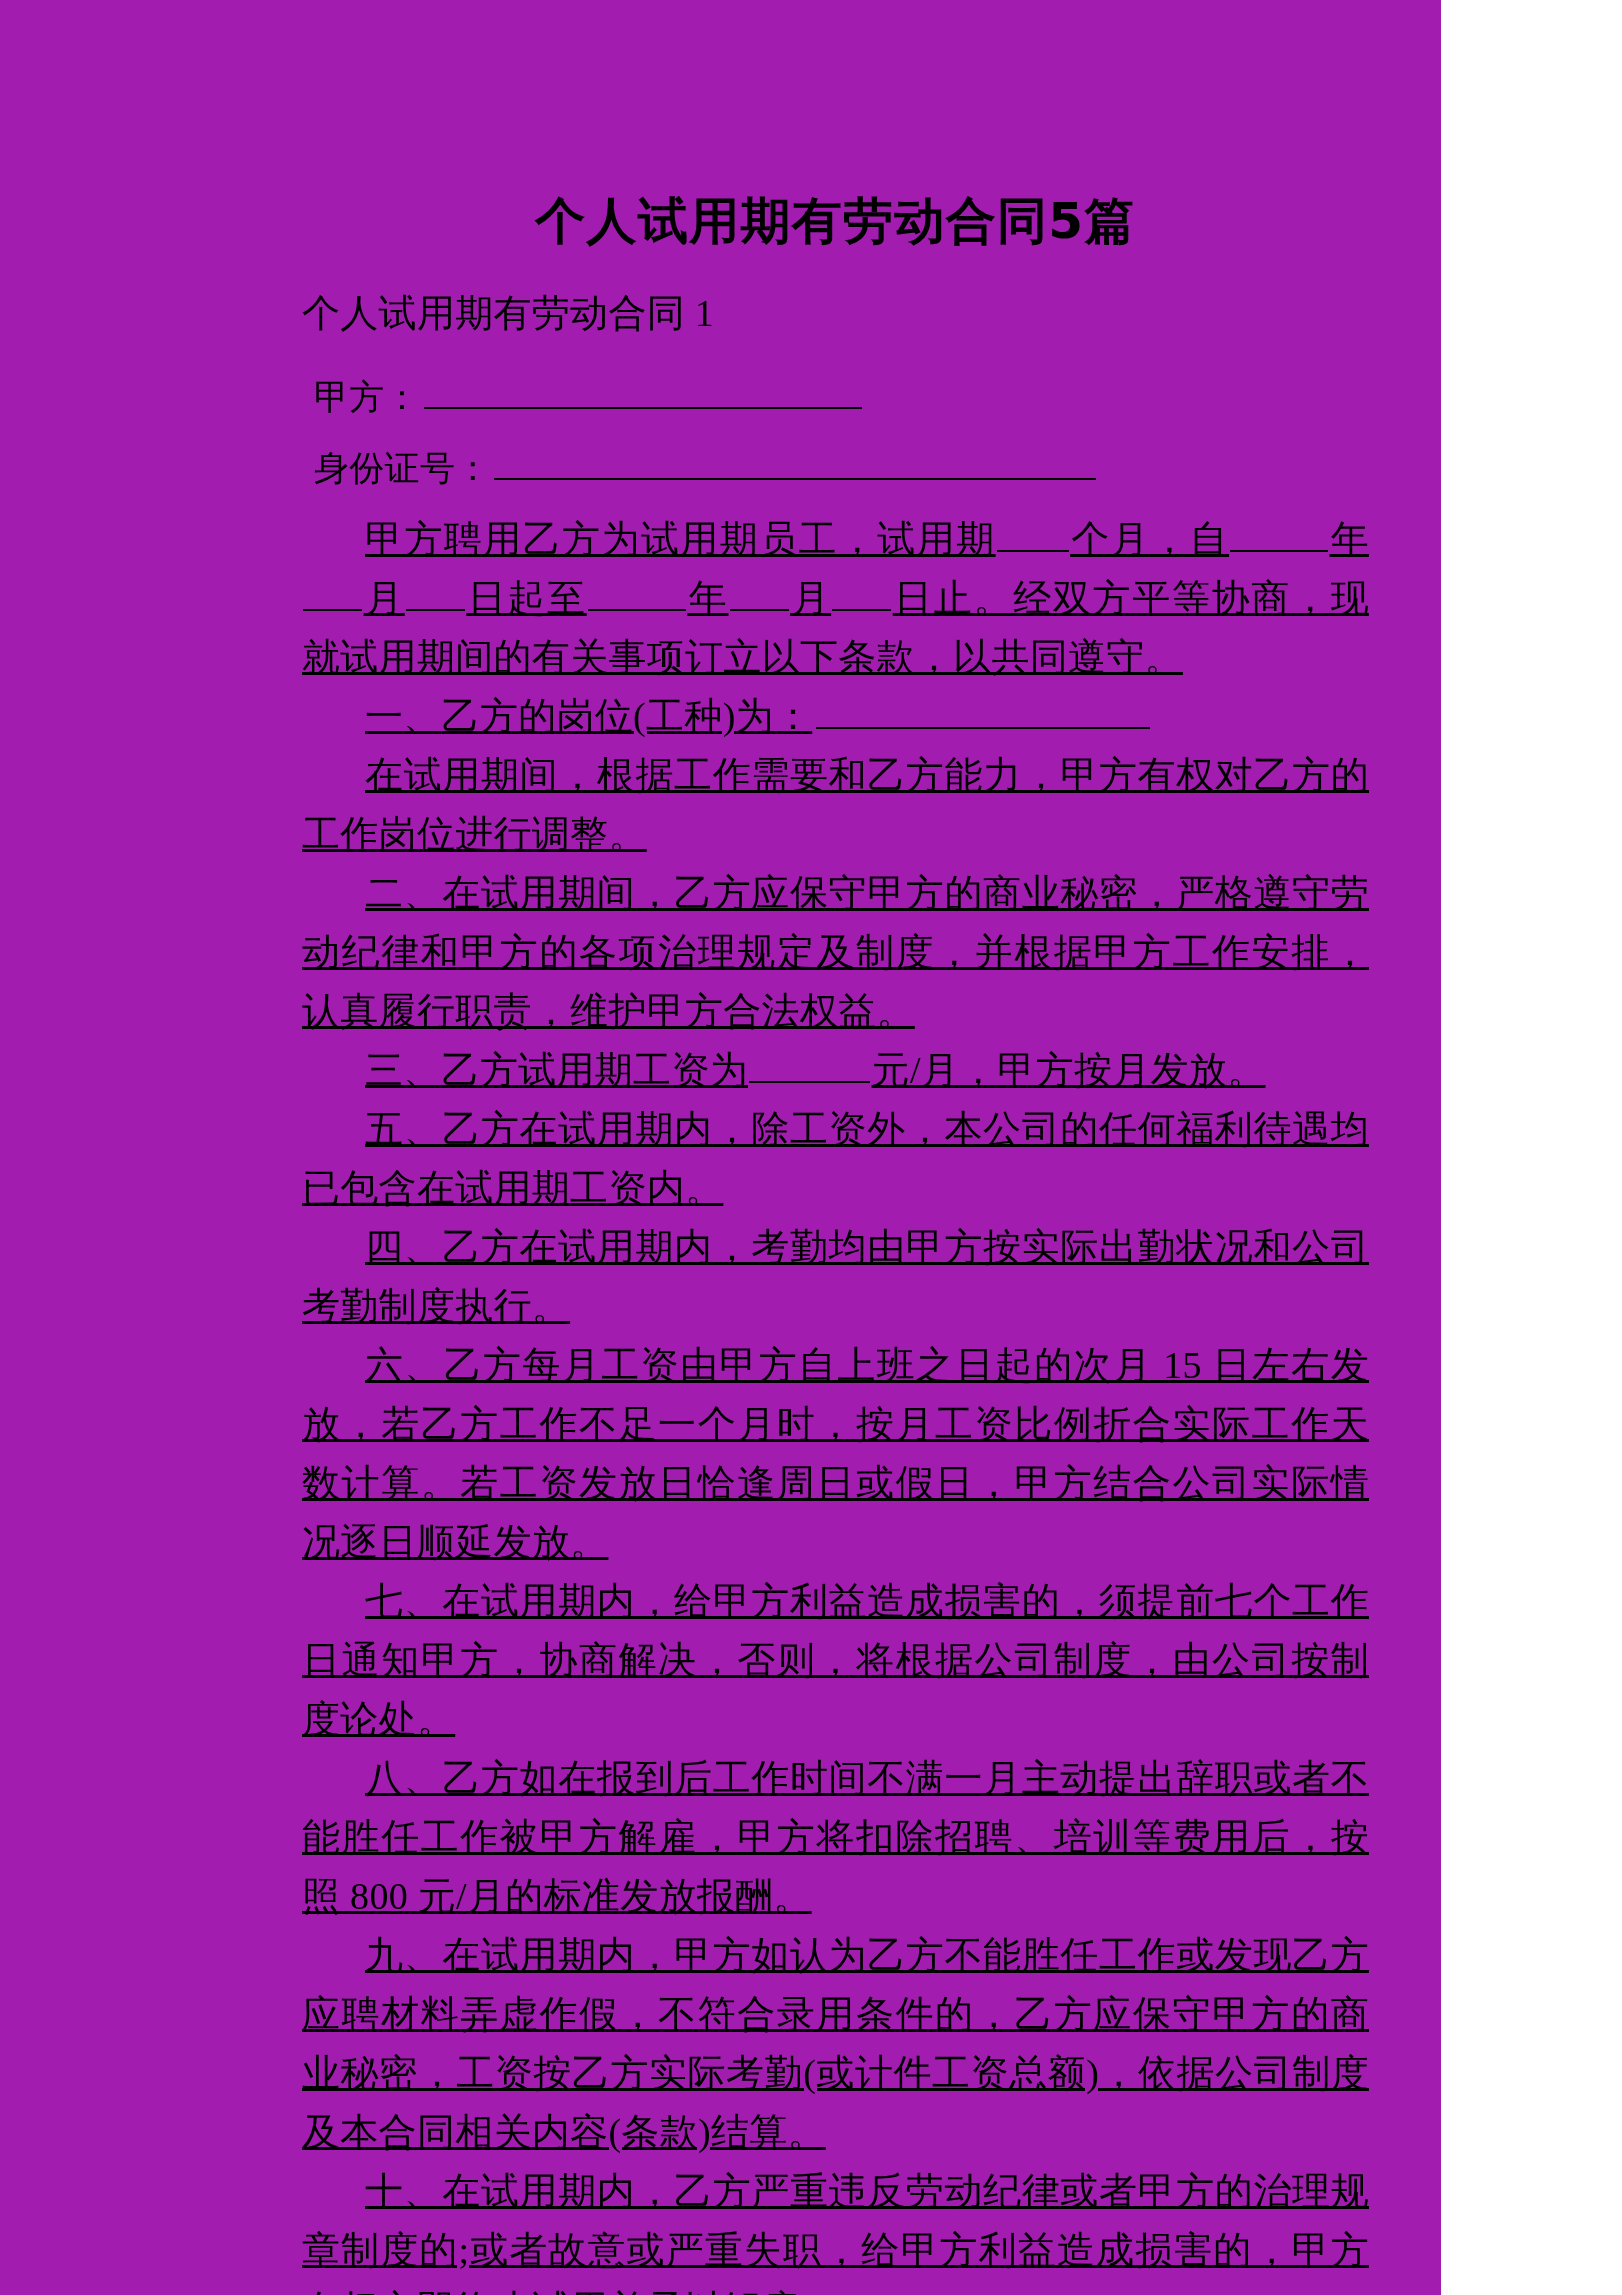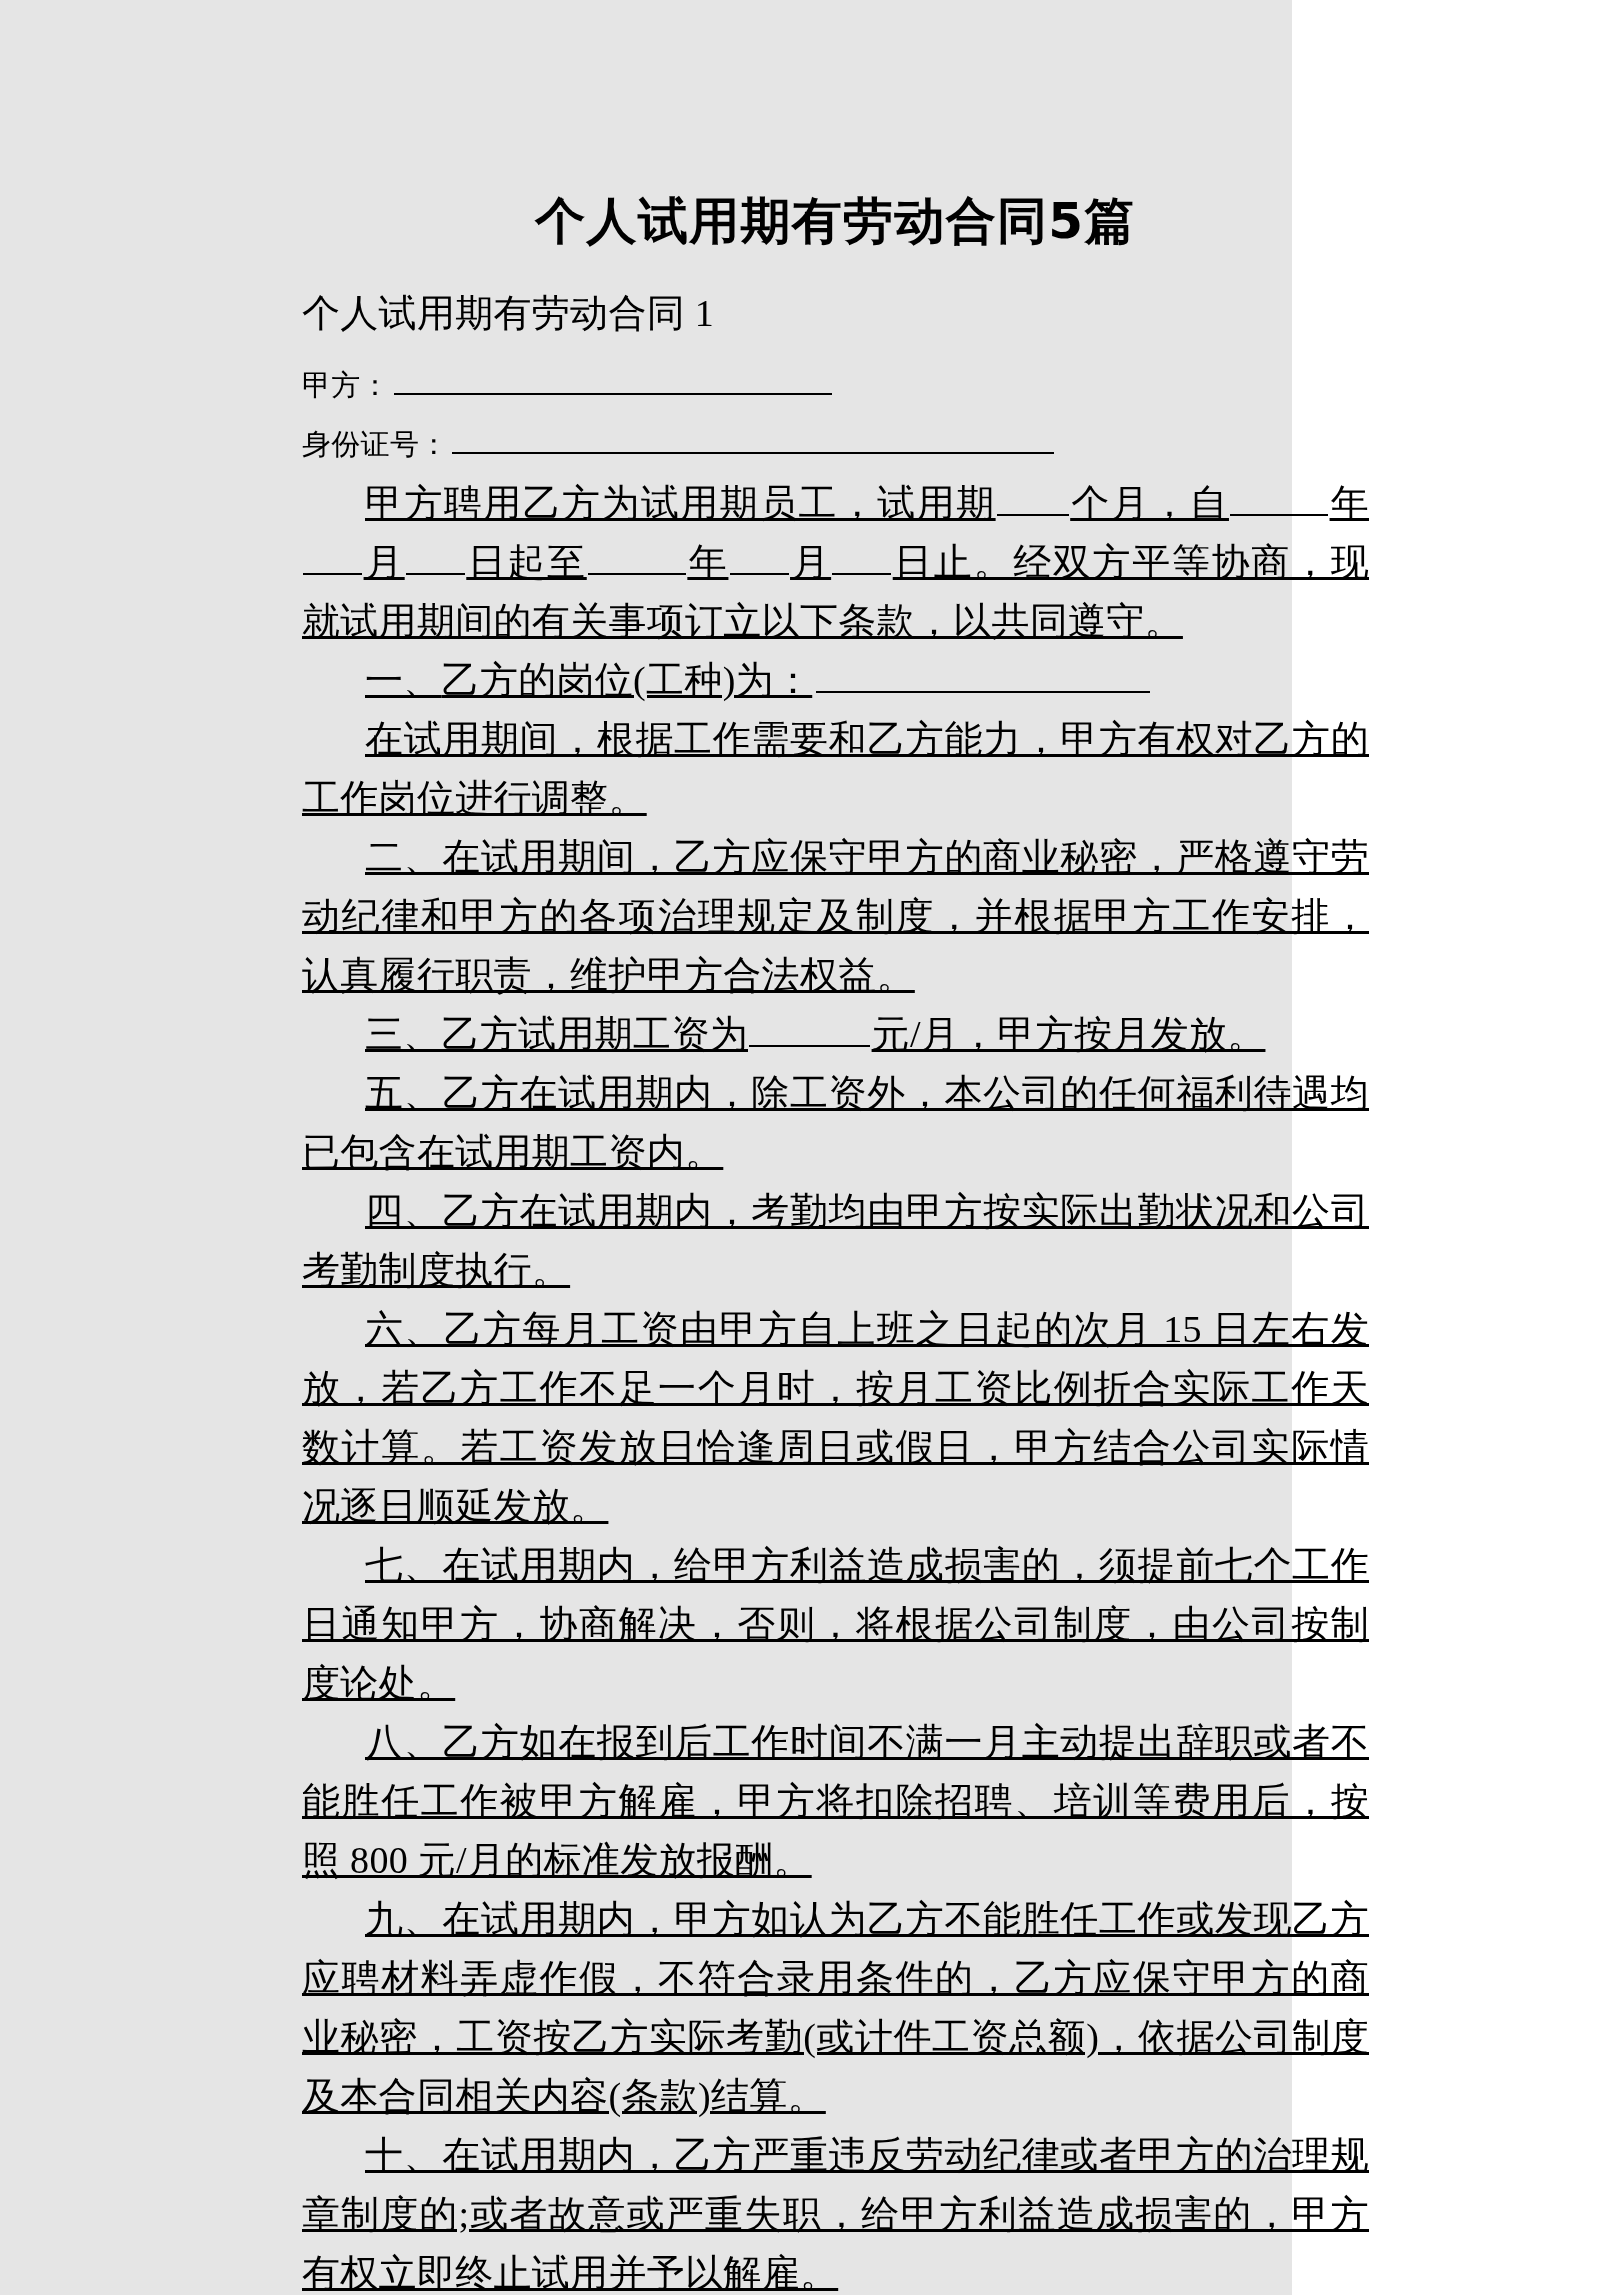--- a/index.html
+++ b/index.html
@@ -12,23 +12,23 @@
     height: 2295px;
     position: relative;
     font-family: "Liberation Serif", "DejaVu Serif", serif;
     color: #000000;
     overflow: hidden;
   }
 
   .page {
     position: absolute;
     left: 0; top: 0;
-    width: 1292px;
+    width: 1441px;
     height: 2295px;
-    background: #e5e5e5;
+    background: #a21caf;
   }
 
   .content {
     position: absolute;
     left: 302px;
     top: 0;
     width: 1067px;   
   }
 
   
@@ -74,25 +74,25 @@
     height: 29px;
     margin: 0 1.3px;
   }
   .blank.w1 { width: 72px; }
   .blank.w2 { width: 98px; }
   .blank.w3 { width: 59px; }
   .blank.w4 { width: 121px; }
 
   
   .field-row {
-    font-size: 29px;
+    font-size: 35px;
     line-height: 59px;
     letter-spacing: 0.3px;
     white-space: nowrap;
-    margin: 0;
+    margin: 12px;
   }
   .field-label { display: inline; }
   .field-rule {
     display: inline-block;
     border-bottom: 2px solid #000000;
     height: 26px;
     vertical-align: baseline;
     margin-left: 3.9px;
   }
   .field-rule.r-party   { width: 438px; }

